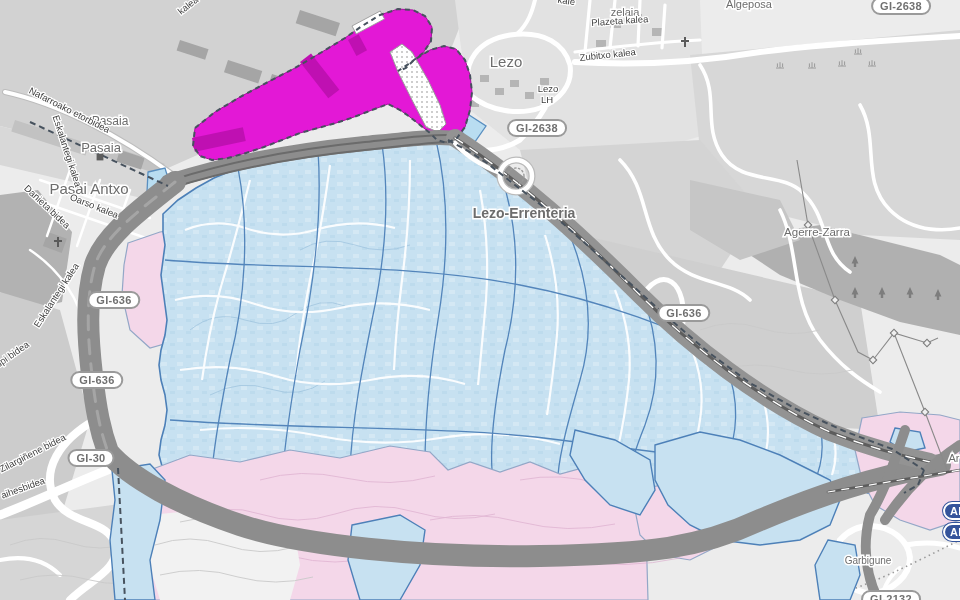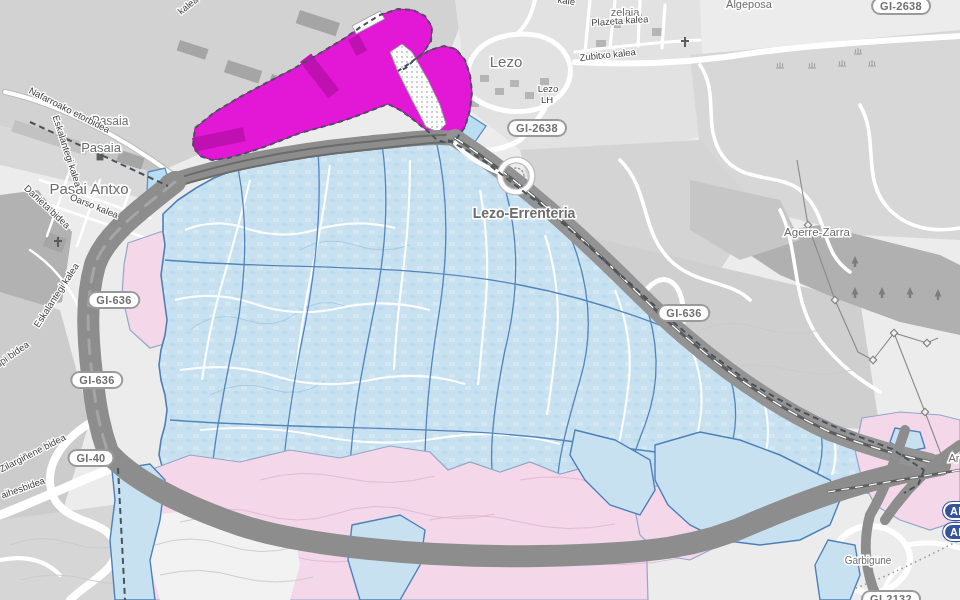--- a/index.html
+++ b/index.html
@@ -318,17 +318,17 @@
     <text class="street" transform="translate(190,8) rotate(-38)">kalea</text>
     <text class="street" transform="translate(566,4) rotate(8)">kale</text>
   </g>
 </svg>
 
 <div class="badge" style="left:537px;top:128px">GI-2638</div>
 <div class="badge" style="left:901px;top:6px">GI-2638</div>
 <div class="badge" style="left:114px;top:300px">GI-636</div>
 <div class="badge" style="left:97px;top:380px">GI-636</div>
 <div class="badge" style="left:684px;top:313px">GI-636</div>
-<div class="badge" style="left:91px;top:458px">GI-40</div>
+<div class="badge" style="left:91px;top:458px">GI-30</div>
 <div class="badge" style="left:891px;top:599px">GI-2132</div>
 <div class="badge ap" style="left:958px;top:511px">AP</div>
 <div class="badge ap" style="left:958px;top:532px">AP</div>
 </div>
 
 </body></html>

